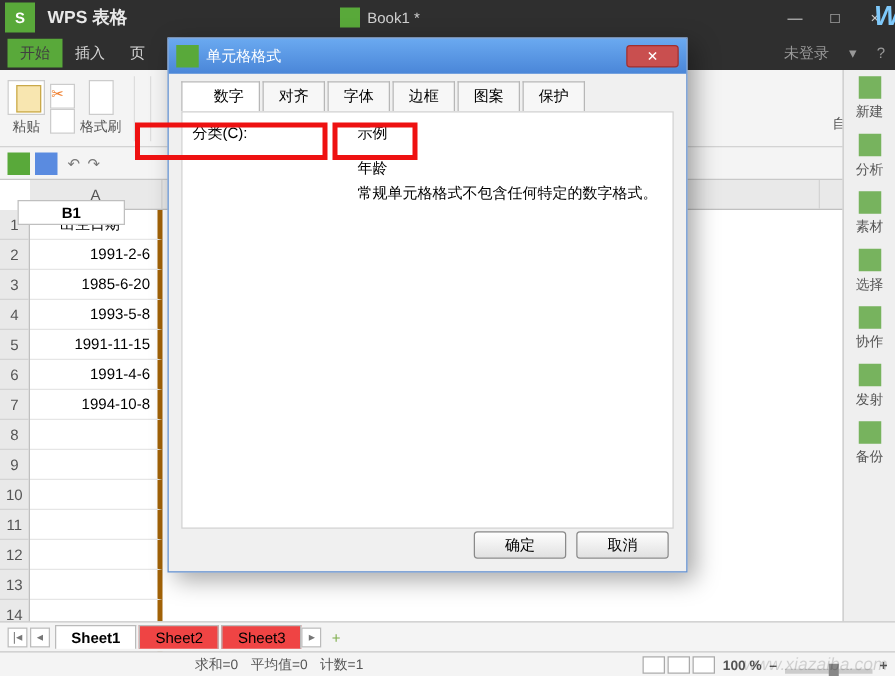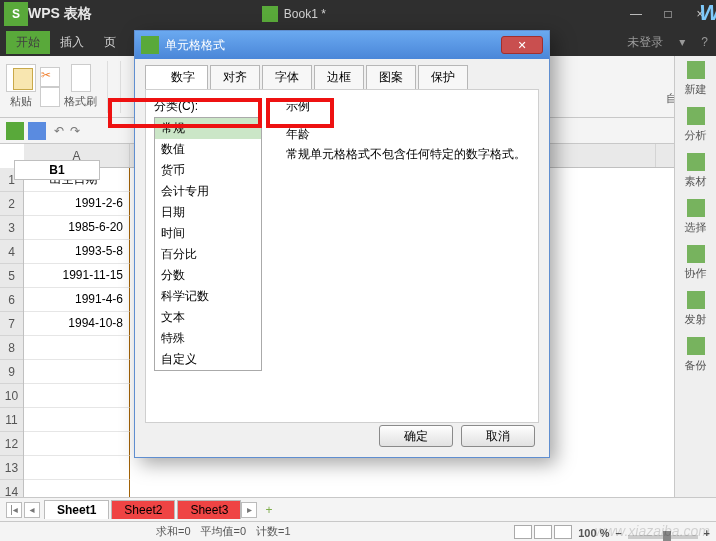--- a/index.html
+++ b/index.html
@@ -1,20 +1,20 @@
 <!DOCTYPE html>
 <html><head>
 <meta charset="utf-8">
 <style>
 * { box-sizing: border-box; margin: 0; padding: 0; font-family: "Microsoft YaHei", SimSun, Arial, sans-serif; }
 body { width: 716px; height: 541px; background: #fff; overflow: hidden; position: relative; font-size: 12px; }
 
 .titlebar { height: 28px; background: #2f2f2f; display: flex; align-items: center; }
 .app-logo { width: 24px; height: 24px; background: #59a93a; margin-left: 4px; display:flex;align-items:center;justify-content:center;color:#fff;font-weight:bold;font-size:12px;}
-.app-name { color: #e8e8e8; font-size: 14px; margin-left: 0; font-weight:bold;}
+.app-name { color: #e8e8e8; font-size: 14px; margin-left: 10px; font-weight:bold;}
 .doc-tab { display:flex; align-items:center; margin-left: 170px; color:#d0d0d0; }
 .doc-tab .doc-icon { width:16px;height:16px;background:#59a93a;margin-right:6px;}
 .win-btns { margin-left:auto; display:flex; }
 .win-btns div { width:32px; height:28px; display:flex;align-items:center;justify-content:center;color:#ccc; }
 
 .menubar { height: 28px; background: #2f2f2f; display:flex; align-items:center; padding-left:6px; }
 .menubar .mitem { color:#d5d5d5; padding: 3px 10px; font-size:12px; }
 .menubar .mitem.active { background:#59a93a; color:#404040; }
 .menubar .right { margin-left:auto; display:flex; align-items:center; color:#999; }
 .menubar .right span { padding:0 8px; }
@@ -38,21 +38,21 @@
 .cellname { width:86px;height:20px;border:1px solid #bfbfbf;background:#fff;padding:2px 6px;text-align:center;font-weight:bold;}
 
 .sheetarea { display:flex; height: 360px; position:relative;}
 .rownums { width:24px; background:#e9e9e9; border-right:1px solid #c0c0c0;}
 .rownums div { height:24px; border-bottom:1px solid #d4d4d4; text-align:center; line-height:24px; color:#555; font-size:12px;}
 .colheads { height:24px; background:#e9e9e9; border-bottom:1px solid #c0c0c0; display:flex;}
 .colheads div{ width:106px; border-right:1px solid #d4d4d4; text-align:center; line-height:24px; color:#555;}
 .colA{width:106px!important;}
 .cells { background:#fff; }
 .row { height:24px; display:flex;}
-.cell { width:106px; height:24px; border-right:1px solid #a16207; border-bottom:1px solid #e6e6e6; text-align:right; padding-right:6px; line-height:22px; white-space:nowrap;}
+.cell { width:106px; height:24px; border-right:4px solid #a16207; border-bottom:1px solid #e6e6e6; text-align:right; padding-right:6px; line-height:22px; white-space:nowrap;}
 .cell.center{text-align:center;}
 .grid-main{flex:1;}
 
 .sidepanel { position:absolute; right:0; top:56px; bottom:20px; width:42px; background:#efefef; border-left:1px solid #c8c8c8;}
 .sidepanel .sitem{ height:46px; display:flex; flex-direction:column; align-items:center; justify-content:center; font-size:11px; color:#555;}
 .sidepanel .sico{width:18px;height:18px;background:#77b35e;margin-bottom:3px;}
 
 .tabsrow { position:absolute; left:0; right:0; bottom:20px; height:24px; background:#f4f4f4; border-top:1px solid #c8c8c8; display:flex; align-items:center; padding-left:6px;}
 .tabbtn{width:16px;height:16px;border:1px solid #bbb;margin-right:2px;background:#fff;display:flex;align-items:center;justify-content:center;font-size:10px;color:#777;}
 .stab{padding:2px 12px;border:1px solid #bbb;border-bottom:none;background:#fff;margin-left:2px;font-size:12px;}
@@ -290,34 +290,20 @@
   <div class="dlg-tabs">
     <div class="dtab active">数字</div>
     <div class="dtab">对齐</div>
     <div class="dtab">字体</div>
     <div class="dtab">边框</div>
     <div class="dtab">图案</div>
     <div class="dtab">保护</div>
   </div>
   <div class="dlg-body">
     <div class="cat-label">分类(C):</div>
-    <div class="cat-list" id="catlist">
-        <div class="sel">常规</div>
-        <div>数值</div>
-        <div>货币</div>
-        <div>会计专用</div>
-        <div>日期</div>
-        <div>时间</div>
-        <div>百分比</div>
-        <div>分数</div>
-        <div>科学记数</div>
-        <div>文本</div>
-        <div>特殊</div>
-        <div>自定义</div>
-      </div>
     <div class="sample-lbl">示例</div>
     <div class="sample-val">年龄</div>
     <div class="desc">常规单元格格式不包含任何特定的数字格式。</div>
   </div>
   <div class="dlg-btns">
     <div class="dbtn">确定</div>
     <div class="dbtn">取消</div>
   </div>
 </div>
 

